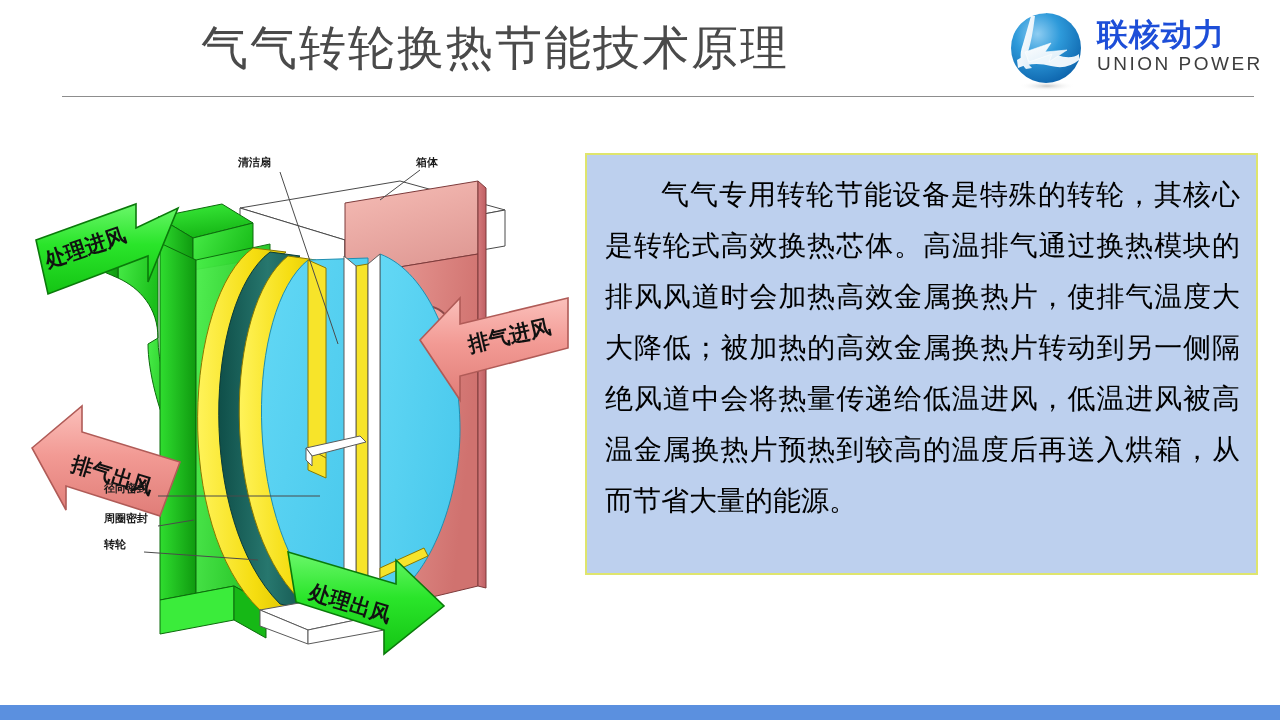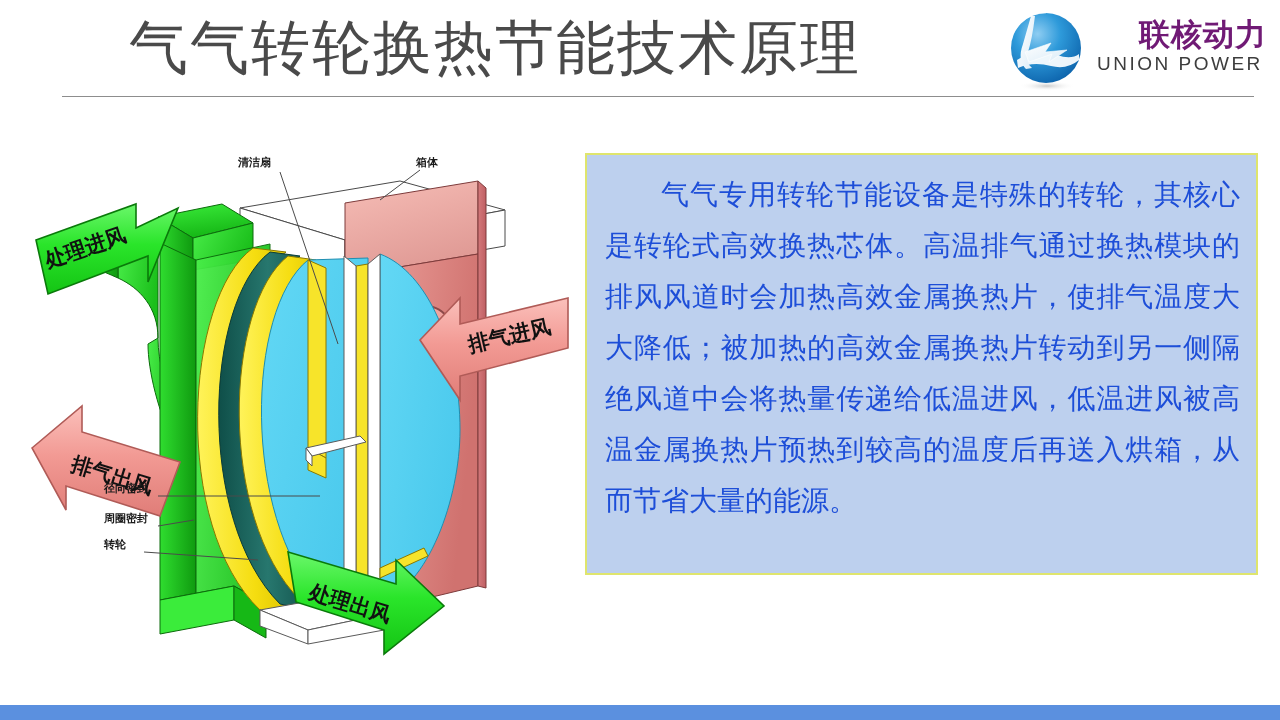--- a/index.html
+++ b/index.html
@@ -19,21 +19,21 @@
   #header {
     position: absolute;
     left: 0; top: 0;
     width: 1280px; height: 100px;
   }
   #slide-title {
     position: absolute;
     left: 0; top: 18px;
     width: 990px;
     text-align: center;
-    font-size: 59px;
+    font-size: 47px;
     line-height: 60px;
     letter-spacing: 2px;
     color: #4a4a4a;
     font-weight: 400;
     white-space: nowrap;
     font-family: "DejaVu Sans", "Liberation Sans", sans-serif;
   }
   #header-rule {
     position: absolute;
     left: 62px; top: 96px;
@@ -54,25 +54,24 @@
   }
   #logo-text {
     position: absolute;
     left: 92px; top: 8px;
     width: 170px;
   }
   #logo-cn {
     font-size: 31px;
     line-height: 36px;
     font-weight: bold;
-    color: #701a75;
+    color: #1d4ed8;
     letter-spacing: 1px;
     white-space: nowrap;
     font-family: "DejaVu Sans", "Liberation Sans", sans-serif;
-    text-align: right;
   }
   #logo-en {
     font-size: 19px;
     line-height: 24px;
     font-weight: normal;
     color: #3d3d3d;
     letter-spacing: 2.5px;
     white-space: nowrap;
     font-family: "Liberation Sans", sans-serif;
   }
@@ -105,21 +104,21 @@
     left: 585px; top: 153px;
     width: 673px; height: 422px;
     background: #bdd0ee;
     border: 2px solid #dfe56d;
     box-sizing: border-box;
   }
   #panel-body {
     margin: 14px 16px 0 18px;
     font-size: 28px;
     line-height: 51px;
-    color: #1d4ed8;
+    color: #000000;
     text-align: justify;
     text-indent: 56px;
     font-family: "DejaVu Sans", "Liberation Sans", sans-serif;
     letter-spacing: 0px;
   }
 
   
   #footer-bar {
     position: absolute;
     left: 0; top: 705px;

